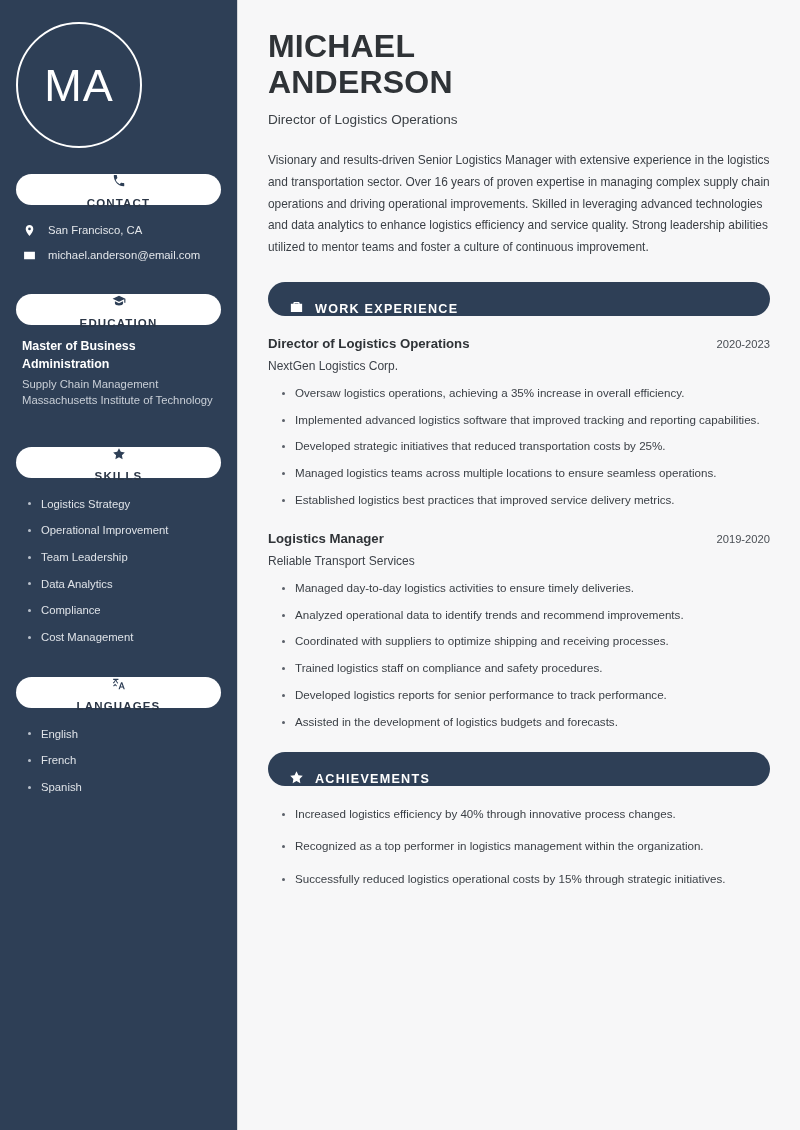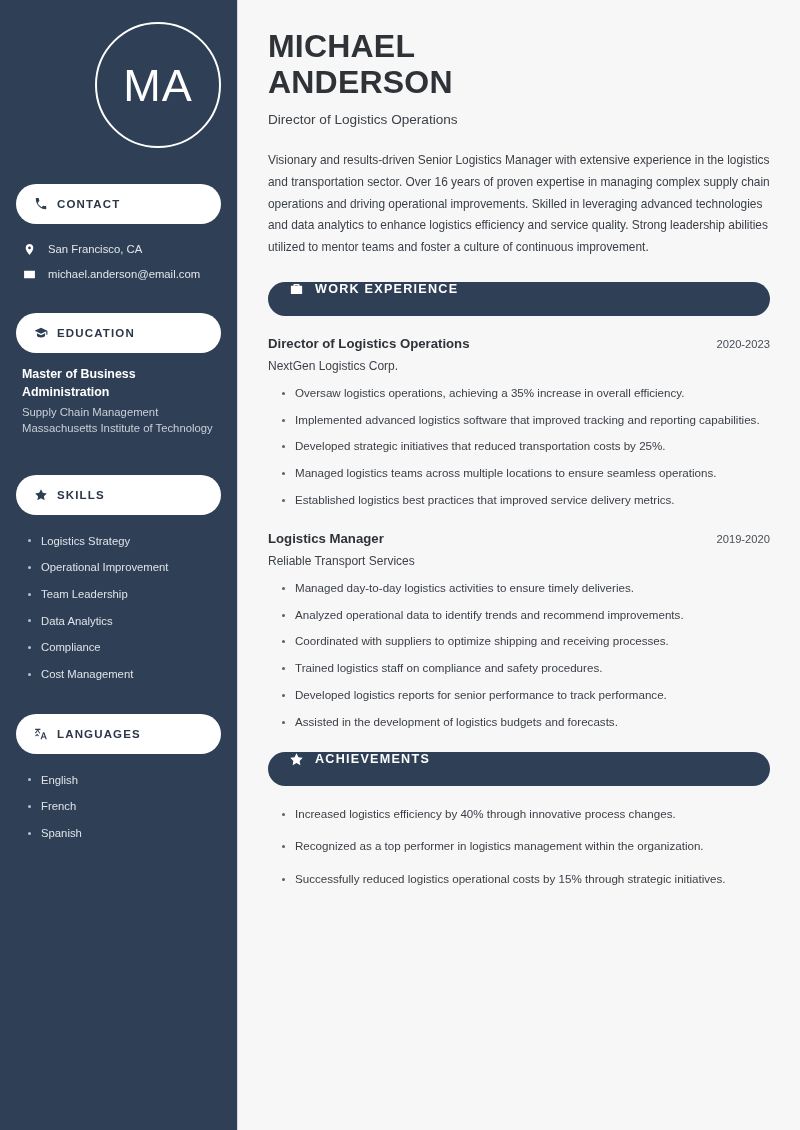--- a/index.html
+++ b/index.html
@@ -30,23 +30,23 @@
     width:238px;
     flex:0 0 238px;
     background:#2e3f56;
     border-right:1px solid #d5d7da;
     padding:0 16px;
     position:relative;
   }
 
   .monogram-wrap {
     display:flex;
-    justify-content:flex-end;
+    justify-content:flex-start;
     padding-top:22px;
-    padding-bottom:36px;
+    padding-bottom:26px;
   }
   .monogram {
     width:126px;
     height:126px;
     border-radius:50%;
     border:2px solid #ffffff;
     display:flex;
     align-items:center;
     justify-content:center;
   }
@@ -54,26 +54,27 @@
     font-size:45px;
     letter-spacing:1px;
     color:#ffffff;
     font-weight:400;
     line-height:1;
   }
 
   .pill {
     background:#ffffff;
     border-radius:999px;
-    height:40px;
+    height:31px;
     display:flex;
     align-items:center;
     gap:9px;
     padding:0 17px;
     margin-bottom:13px;
+    flex-direction:column;
   }
   .pill .ico { display:flex; align-items:center; justify-content:center; width:15px; height:15px; }
   .pill .ico svg { width:14px; height:14px; fill:#2e3f56; display:block; }
   .pill .ttl {
     font-size:11.5px;
     font-weight:700;
     letter-spacing:1.15px;
     color:#2b3646;
     text-transform:uppercase;
     white-space:nowrap;
@@ -156,21 +157,21 @@
     line-height:1.82;
     color:#3a3f45;
     margin-bottom:23px;
   }
 
   .sec-pill {
     background:#2e3f56;
     border-radius:999px;
     height:34px;
     display:flex;
-    align-items:flex-start;
+    align-items:flex-end;
     gap:11px;
     padding:0 20px;
     margin-bottom:19px;
   }
   .sec-pill .ico { width:16px; height:16px; display:flex; align-items:center; justify-content:center; }
   .sec-pill .ico svg { width:15px; height:15px; fill:#ffffff; display:block; }
   .sec-pill .ttl {
     font-size:12.6px;
     font-weight:700;
     letter-spacing:1.25px;

